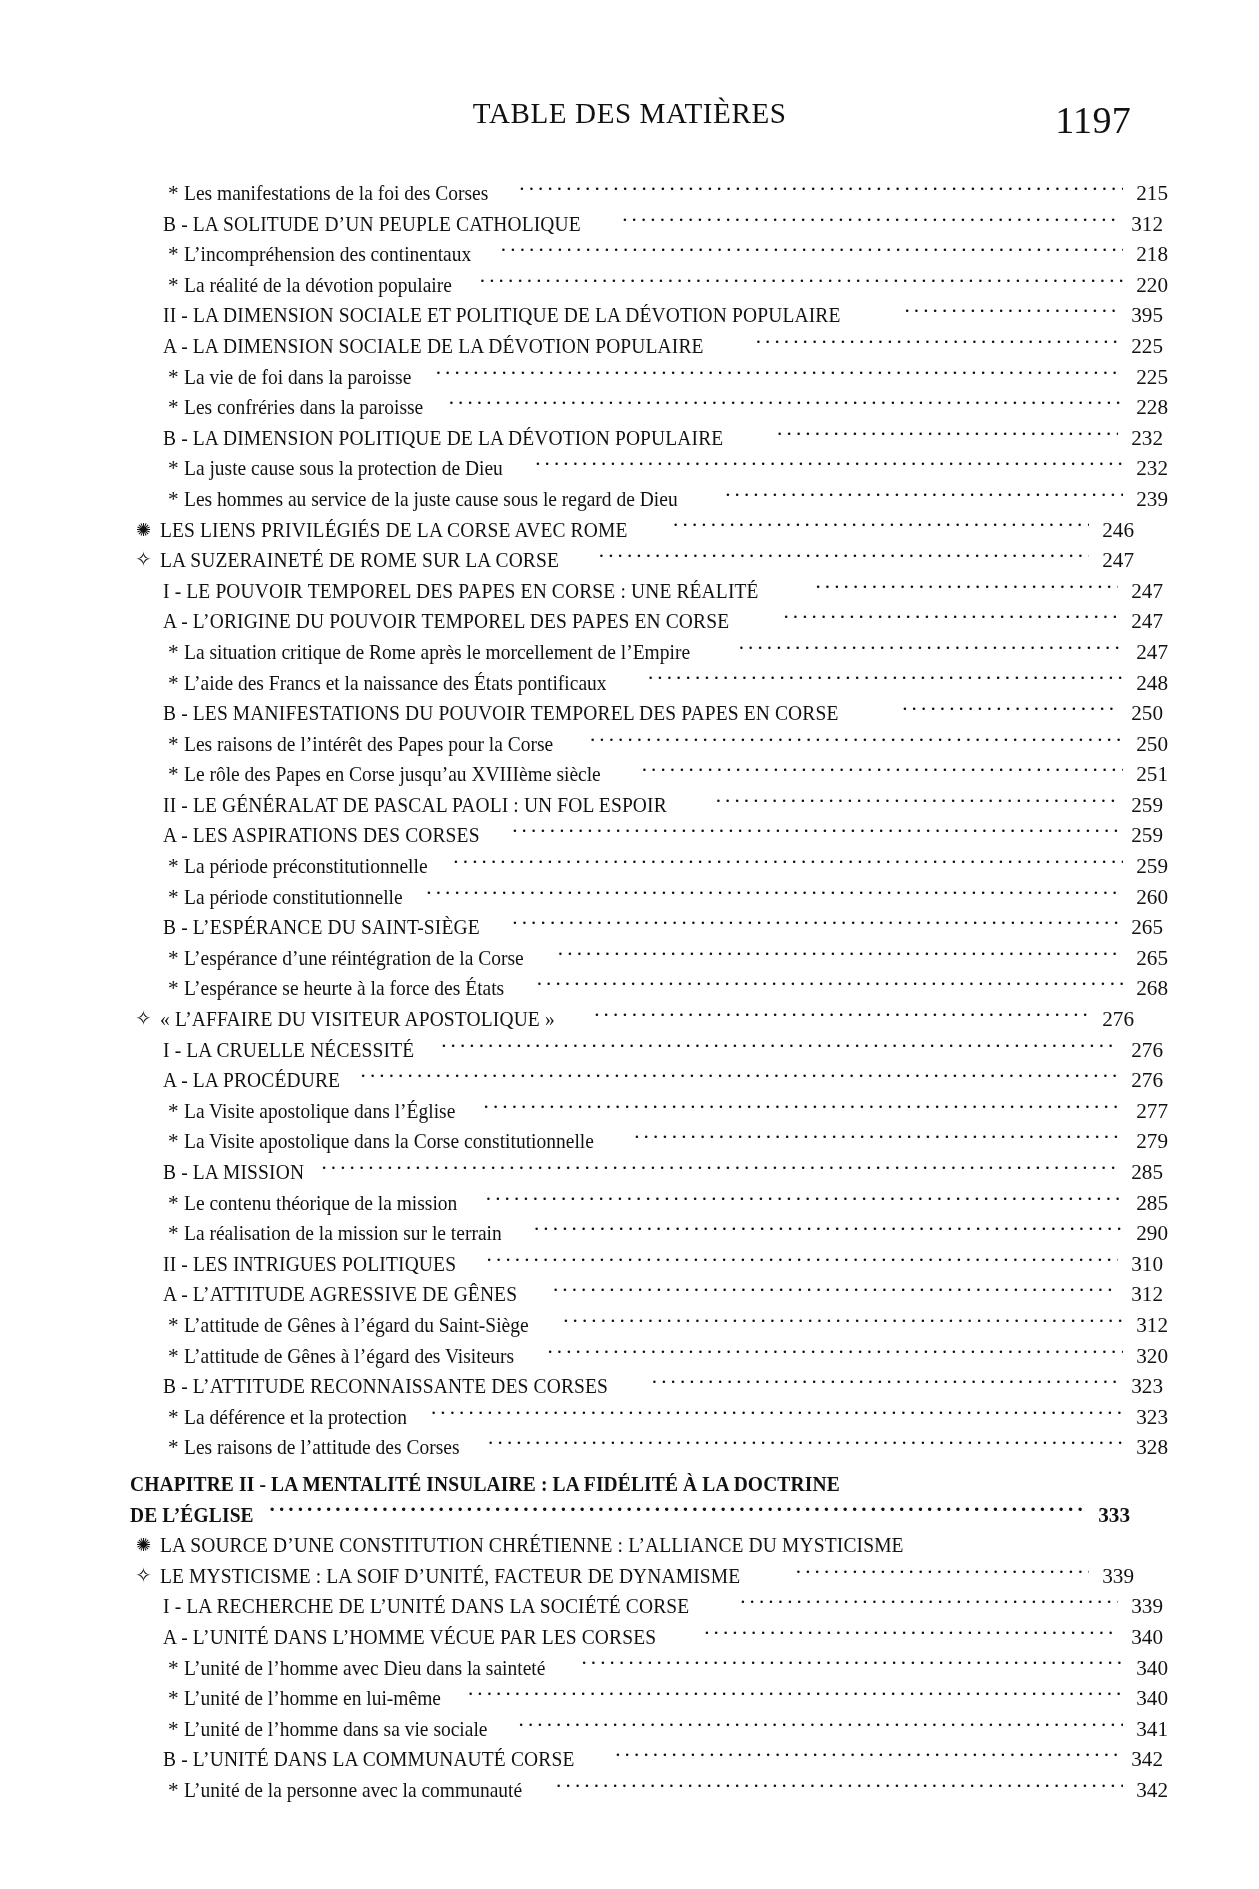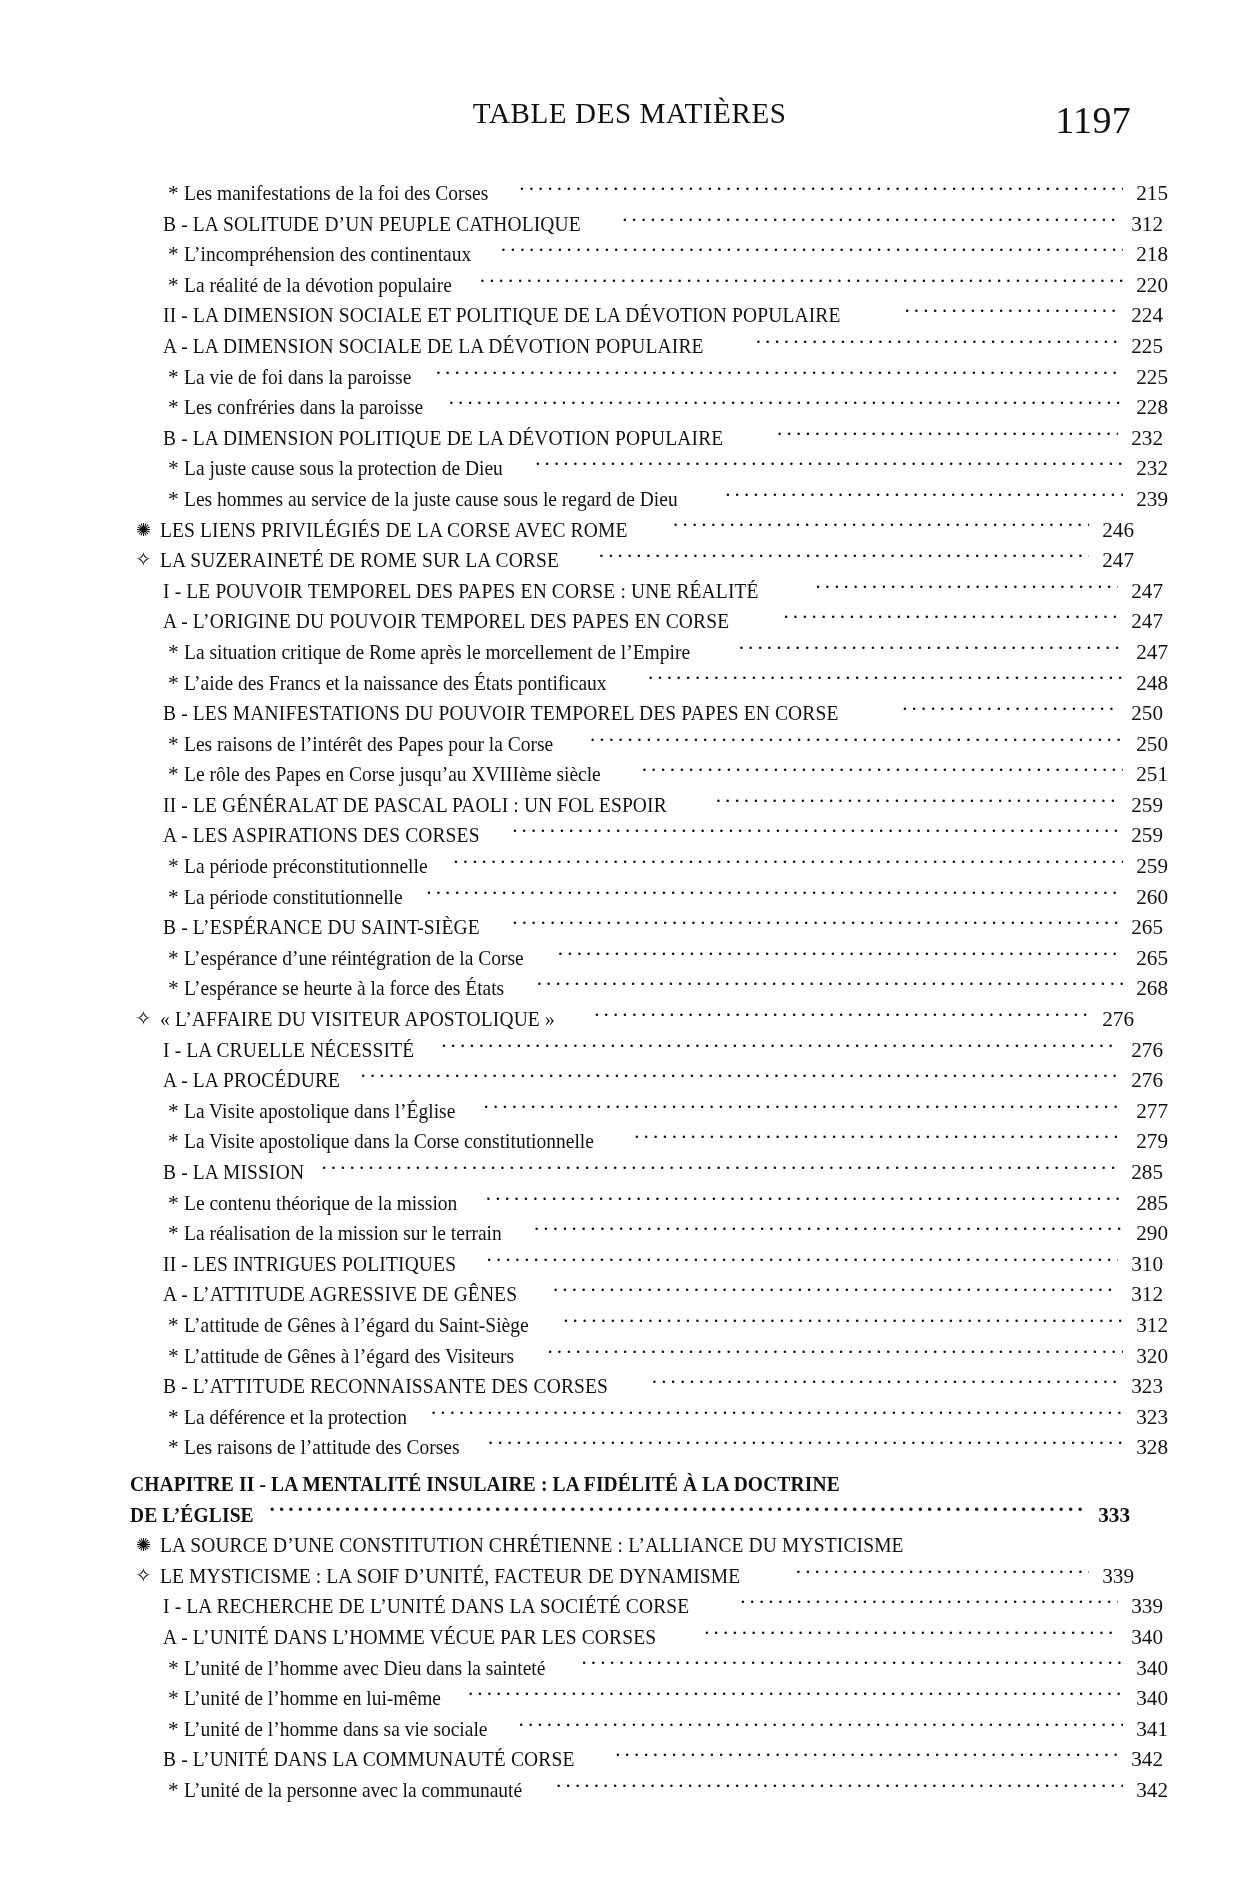--- a/index.html
+++ b/index.html
@@ -168,21 +168,21 @@
       </div>
       <div class="entry lvl-star">
         <span class="star">*</span>
         <span class="label">La réalité de la dévotion populaire</span>
         <span class="leader"></span>
         <span class="pageno">220</span>
       </div>
       <div class="entry lvl-sec caps">
         <span class="label">II - LA DIMENSION SOCIALE ET POLITIQUE DE LA DÉVOTION POPULAIRE</span>
         <span class="leader"></span>
-        <span class="pageno">224</span>
+        <span class="pageno">395</span>
       </div>
       <div class="entry lvl-sec caps">
         <span class="label">A - LA DIMENSION SOCIALE DE LA DÉVOTION POPULAIRE</span>
         <span class="leader"></span>
         <span class="pageno">225</span>
       </div>
       <div class="entry lvl-star">
         <span class="star">*</span>
         <span class="label">La vie de foi dans la paroisse</span>
         <span class="leader"></span>

